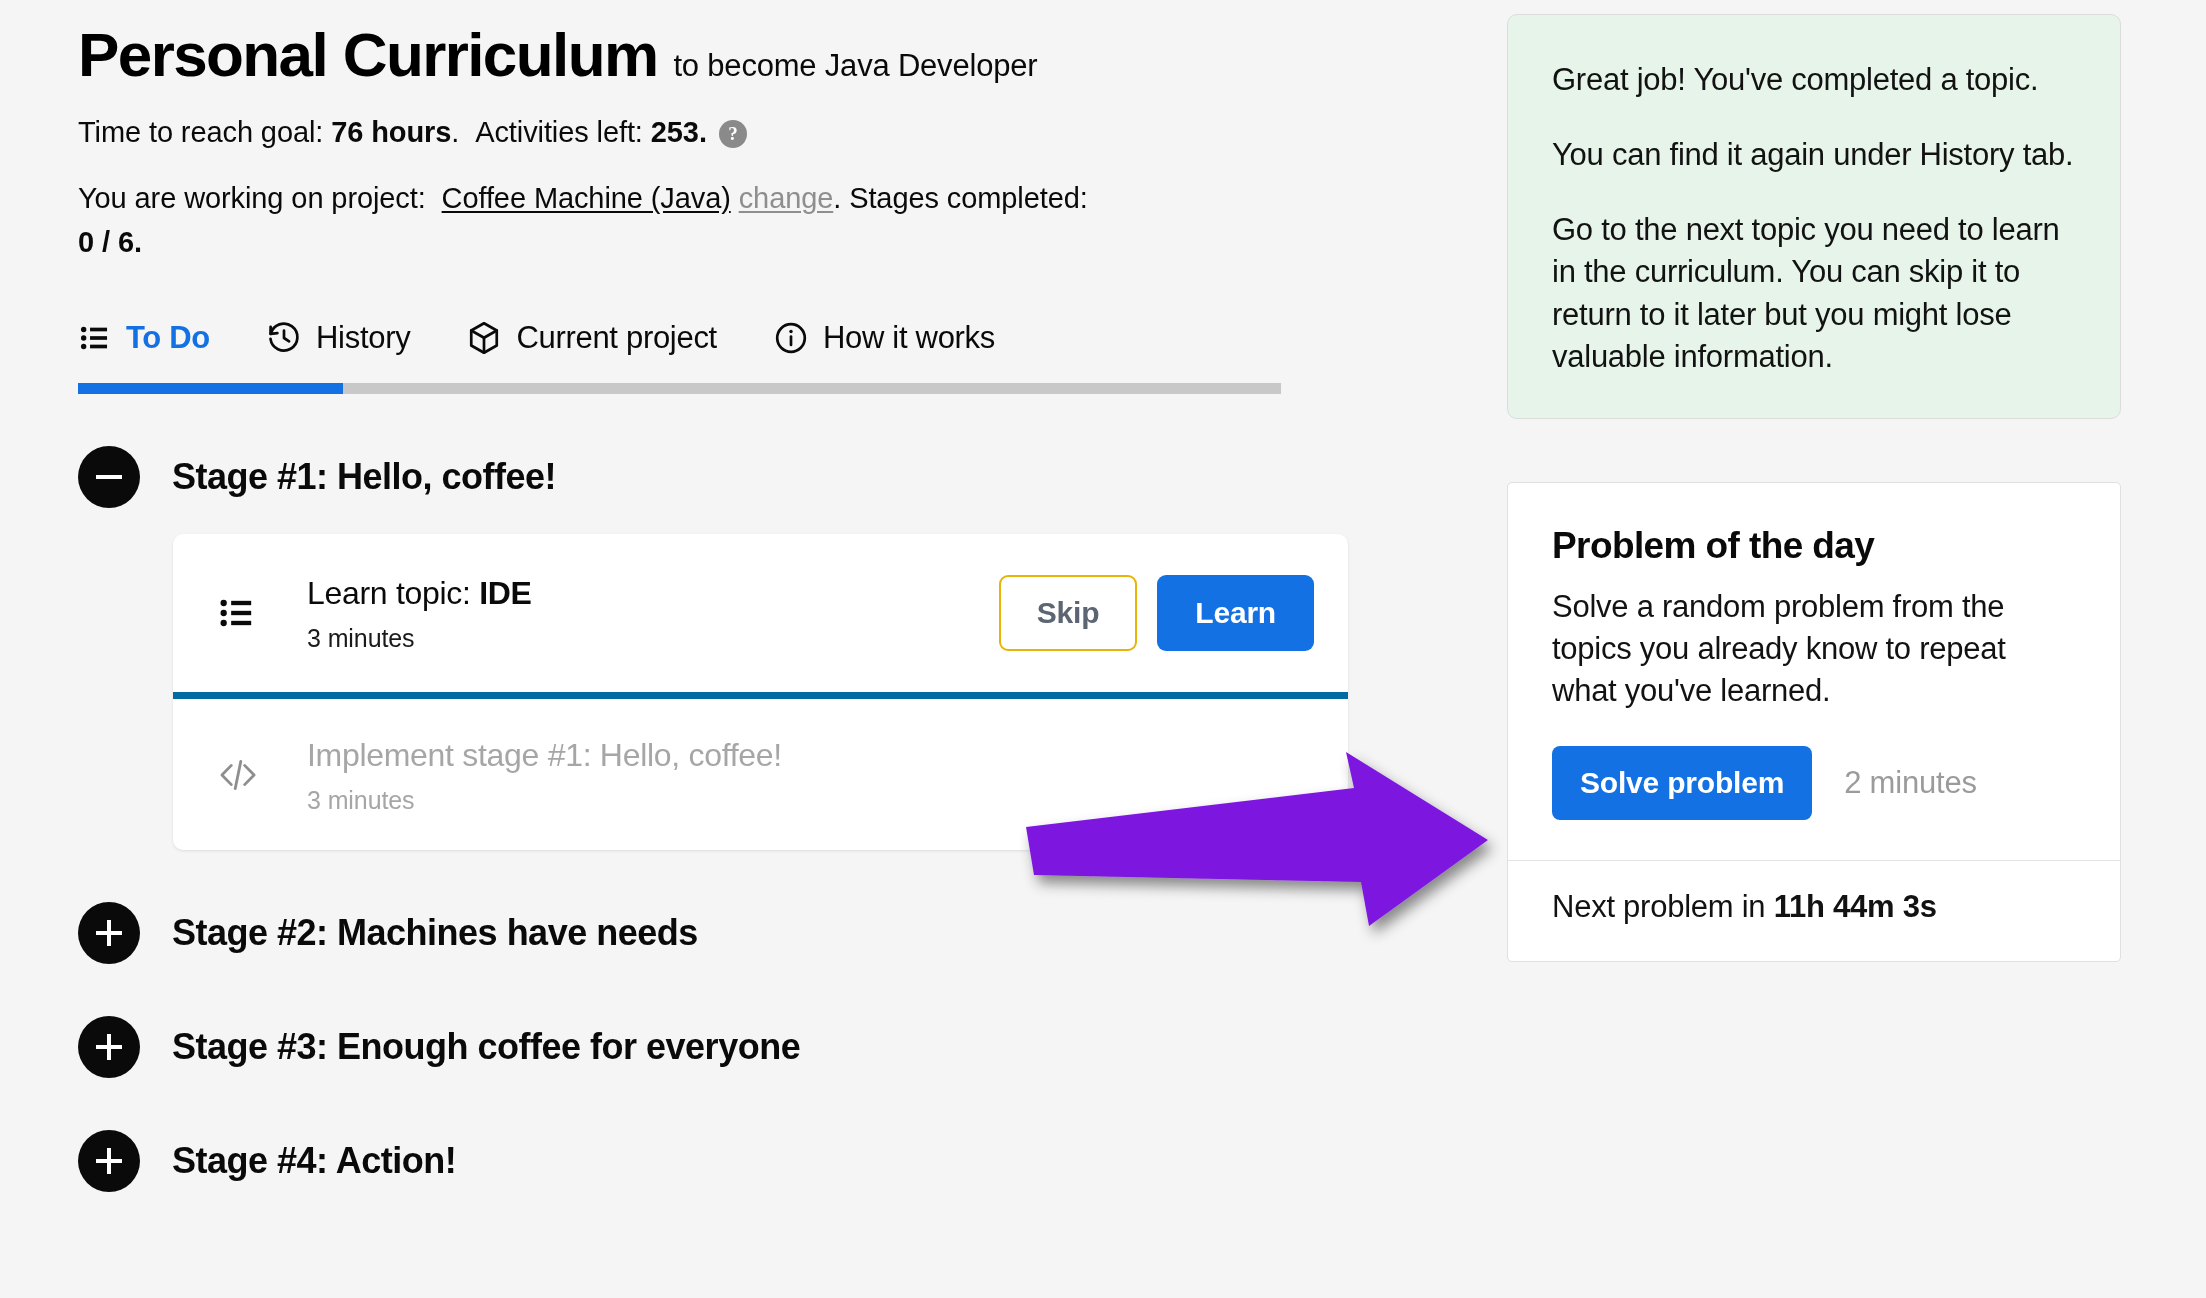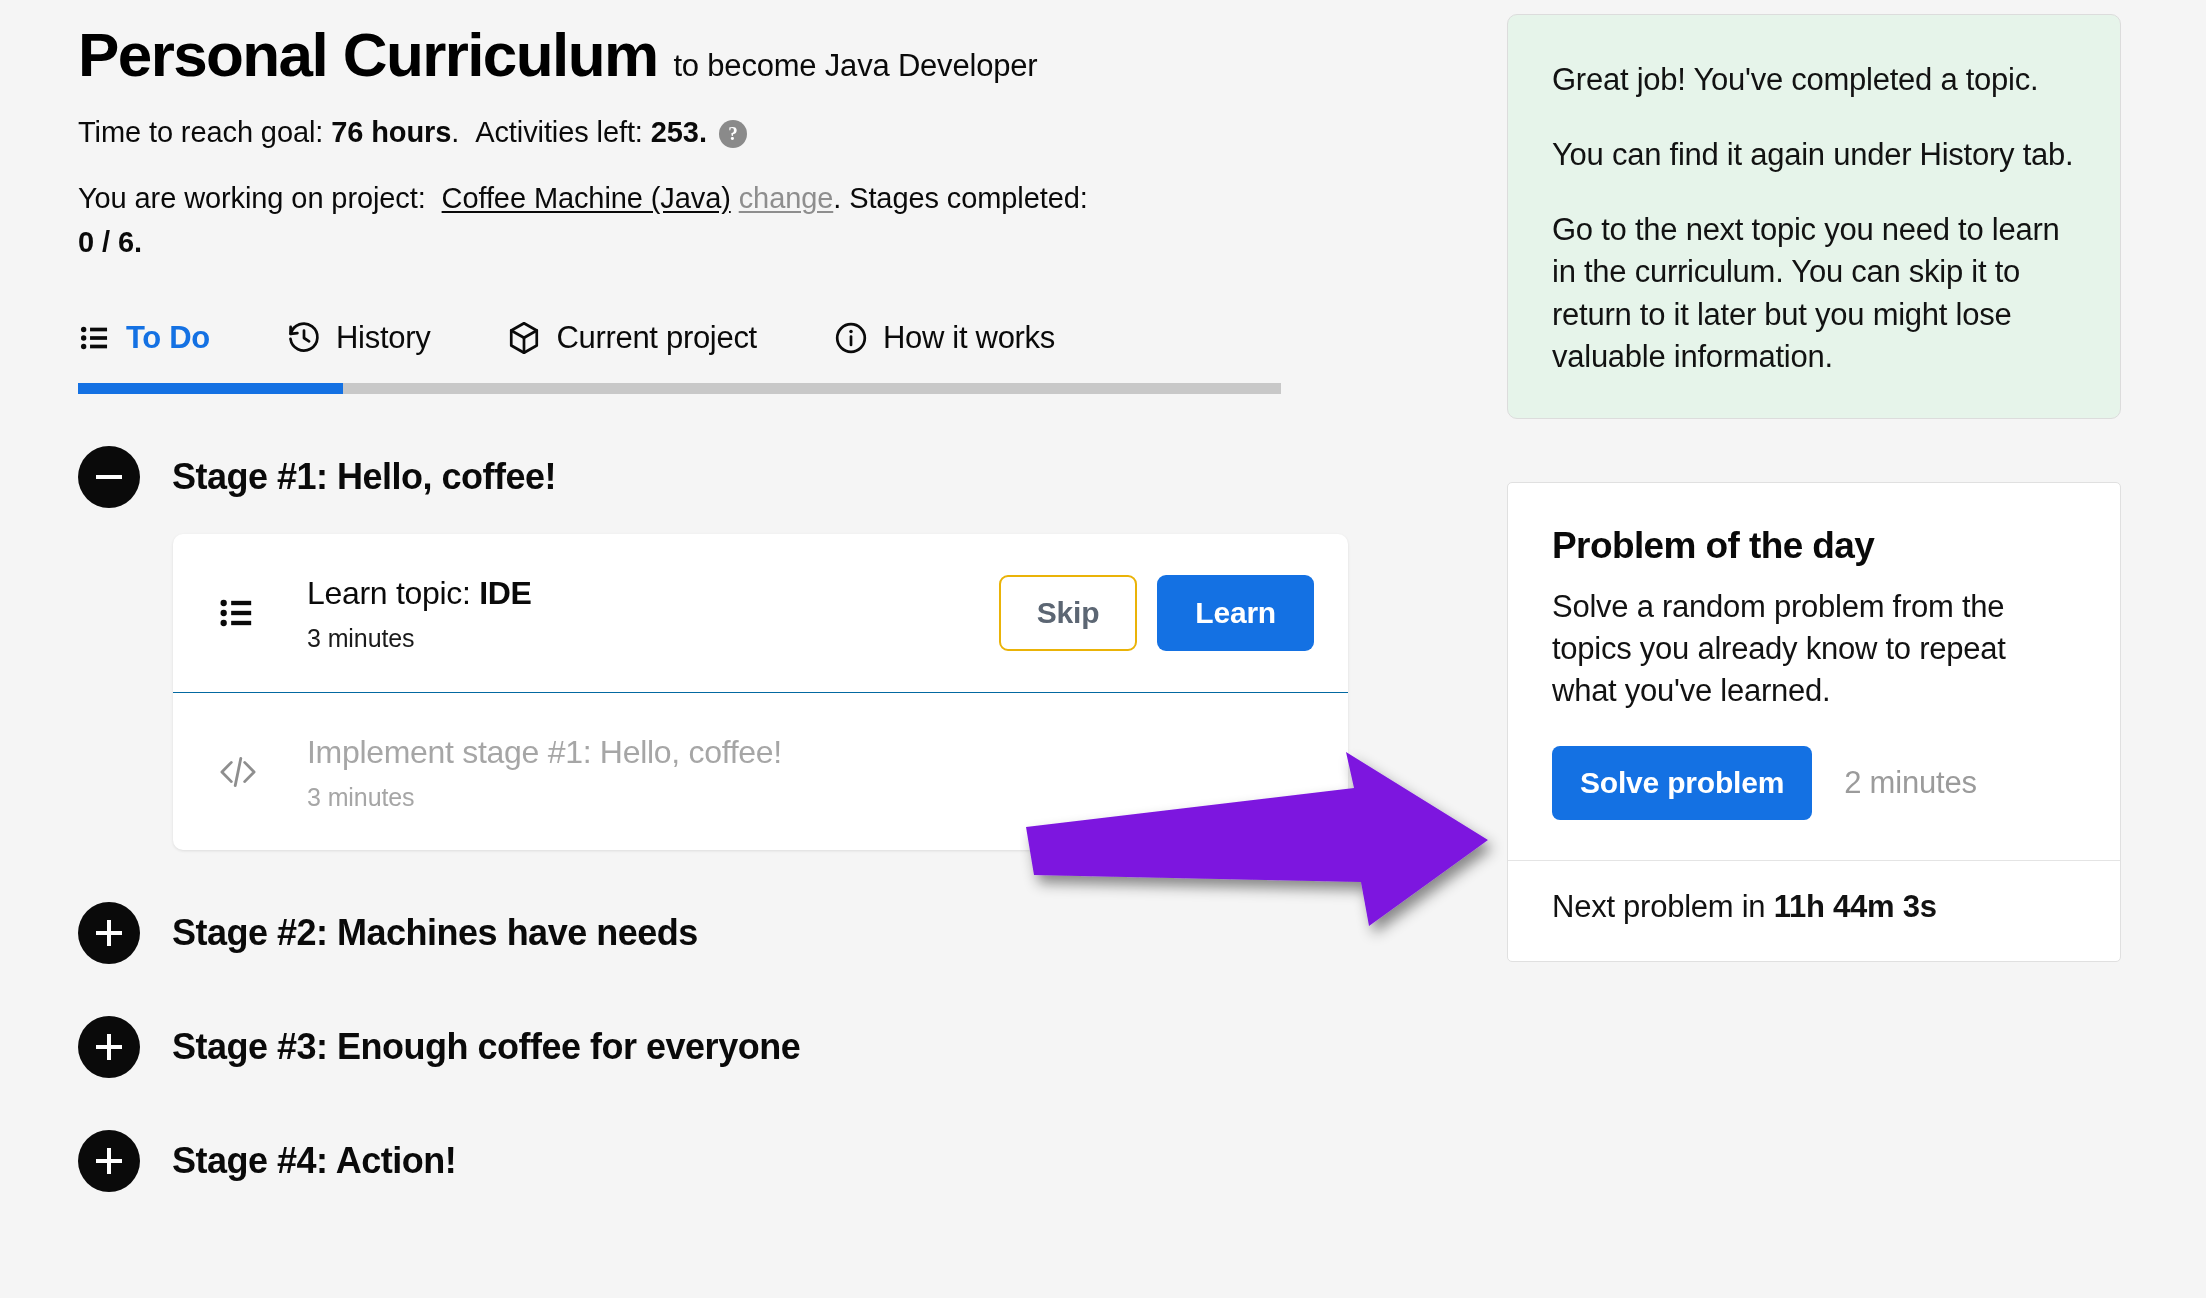--- a/index.html
+++ b/index.html
@@ -100,21 +100,21 @@
     text-decoration: underline;
     text-underline-offset: 3px;
     cursor: pointer;
   }
   .bold-inline { font-weight: 700; }
 
   
   .tabs {
     display: flex;
     align-items: flex-end;
-    gap: 76px;
+    gap: 56px;
     margin-top: 46px;
     height: 72px;
   }
   .tab {
     display: flex;
     align-items: center;
     gap: 14px;
     cursor: pointer;
     padding-bottom: 16px;
     height: 72px;
@@ -195,21 +195,21 @@
     border-radius: 10px;
     box-shadow: 0 1px 3px rgba(0,0,0,0.10);
     overflow: hidden;
   }
   .activity-row {
     display: flex;
     align-items: center;
     padding: 30px 34px 30px 44px;
     min-height: 158px;
   }
-  .activity-row + .activity-row { border-top: 1px solid #0369a1; }
+  .activity-row + .activity-row { border-top: 7px solid #0369a1; }
 
   .act-icon {
     width: 76px;
     min-width: 76px;
     display: flex;
     align-items: center;
     justify-content: flex-start;
   }
   .act-text { flex: 1; padding-left: 14px; }
   .act-title {

